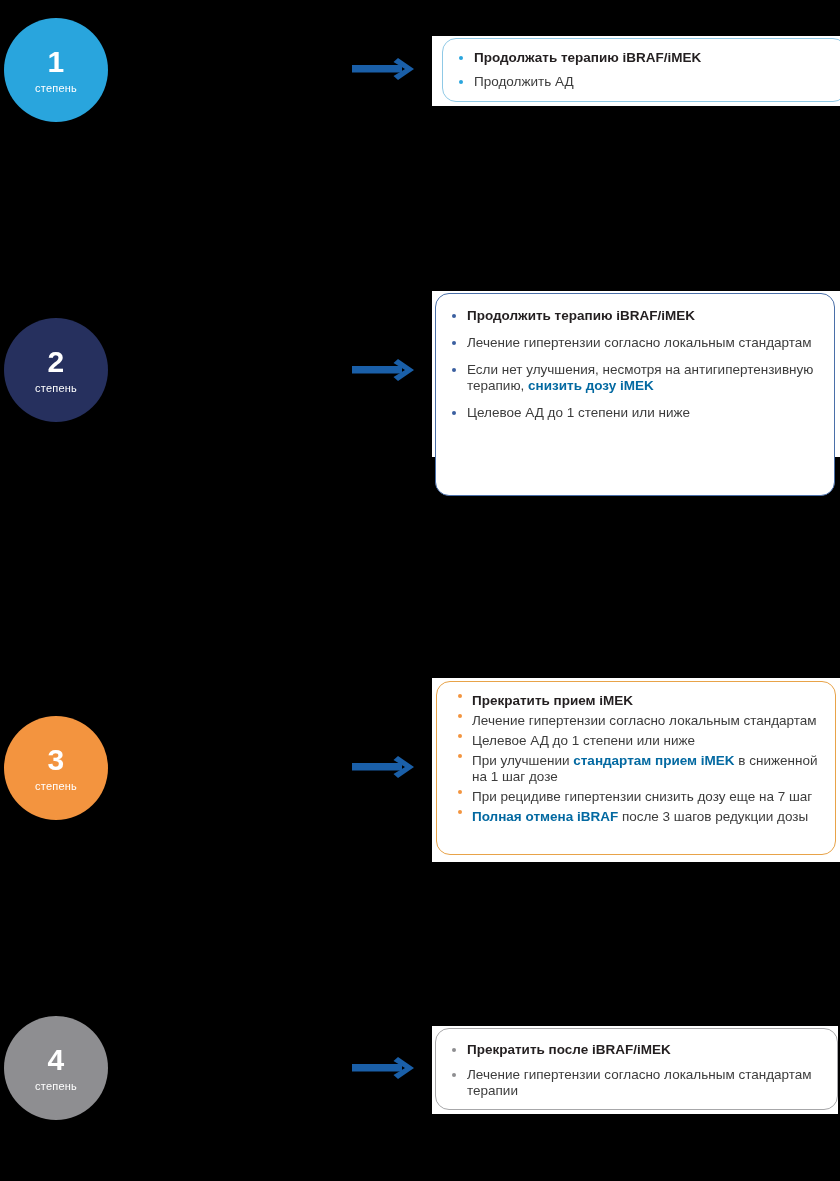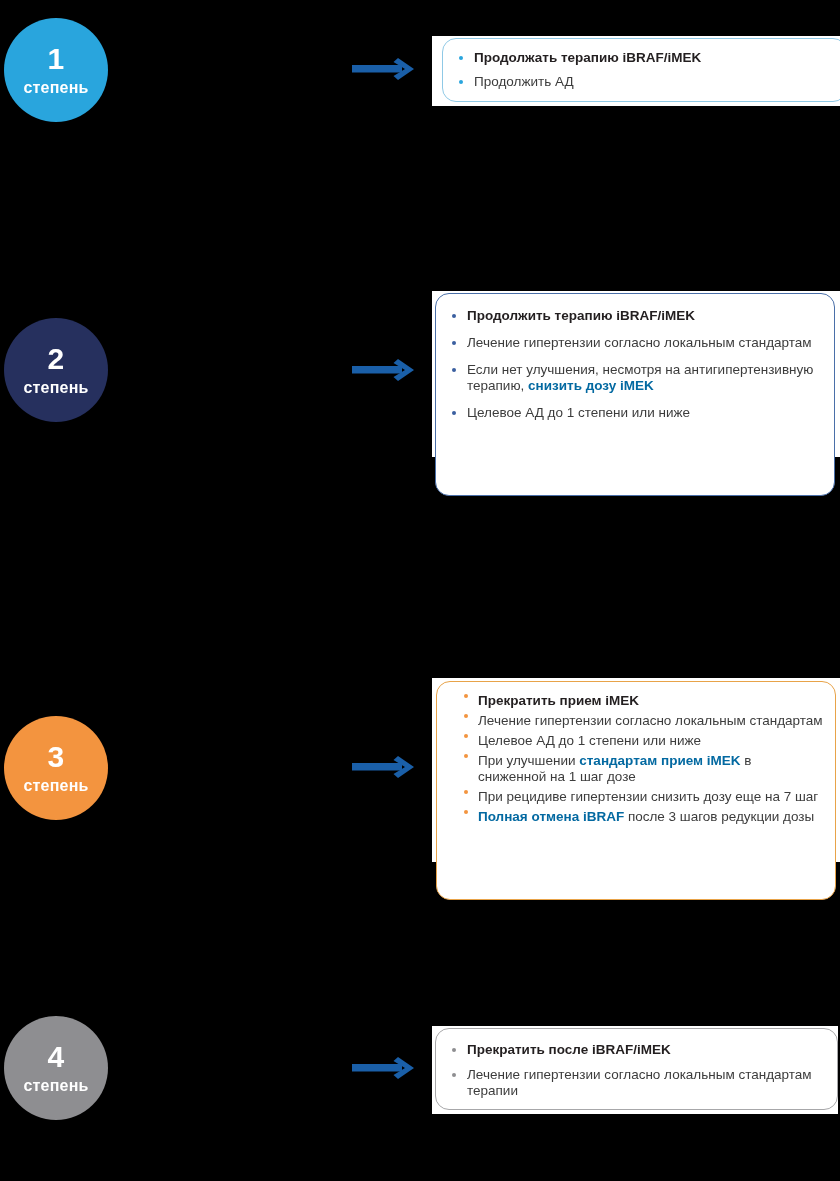--- a/index.html
+++ b/index.html
@@ -36,22 +36,22 @@
     color: #ffffff;
     user-select: none;
   }
   .grade-number {
     font-size: 30px;
     font-weight: bold;
     line-height: 1;
     letter-spacing: 0.5px;
   }
   .grade-word {
-    font-size: 16px;
-    font-weight: bold;
+    font-size: 11px;
+    font-weight: normal;
     line-height: 1;
     margin-top: 6px;
     letter-spacing: 0.2px;
   }
 
   #circle-1 { left: 4px;  top: 18px;   background: #29A5DD; }
   #circle-2 { left: 4px;  top: 318px;  background: #26305E; }
   #circle-3 { left: 4px;  top: 716px;  background: #F3943F; }
   #circle-4 { left: 4px;  top: 1016px; background: #8E8E91; }
 
@@ -122,23 +122,23 @@
     left: 435px; top: 293px; width: 400px; height: 203px;
     border: 1.6px solid #4A6FA8;
     padding: 14px 14px 17px 12px;
   }
   #plate-2 { left: 432px; top: 291px; width: 408px; height: 166px; }
   #box-2 li { margin-bottom: 11px; }
   #box-2 li::before { background: #3A5FA0; top: 6px; }
 
   
   #box-3 {
-    left: 436px; top: 681px; width: 400px; height: 219px;
+    left: 436px; top: 681px; width: 400px; height: 174px;
     border: 1.6px solid #E8A349;
-    padding: 11px 12px 0 23px;
+    padding: 11px 12px 0 17px;
   }
   #plate-3 { left: 432px; top: 678px; width: 408px; height: 184px; }
   #box-3 li { margin-bottom: 4px; padding-left: 18px; }
   #box-3 li::before { background: #F3943F; top: 1px; width: 4px; height: 4px; }
 
   
   #box-4 {
     left: 435px; top: 1028px; width: 403px; height: 82px;
     border: 1.6px solid #A7A7A9;
     padding: 13px 14px 0 12px;

